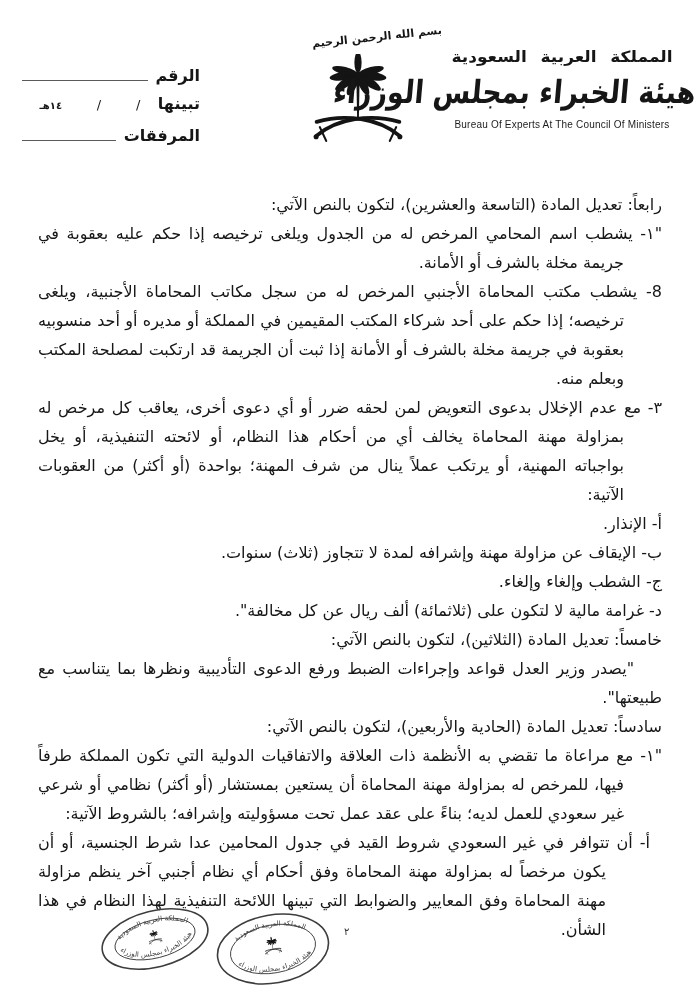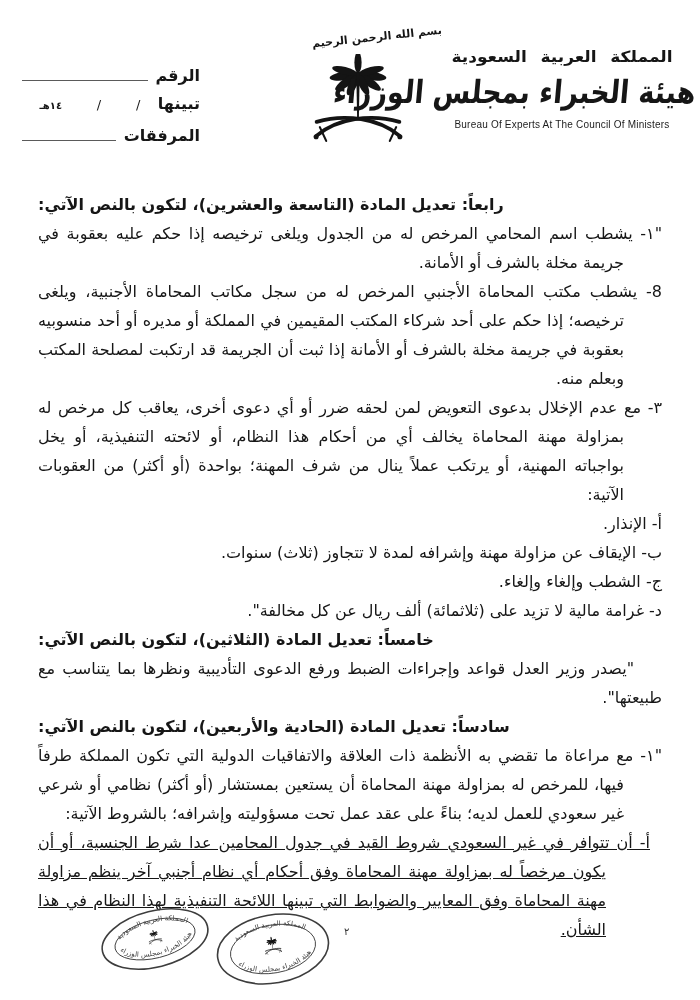--- a/index.html
+++ b/index.html
@@ -34,24 +34,24 @@
   .fline{flex:1;border-bottom:1.5px solid #5a5a5a;margin:0 8px 4px 2px;height:1em;}
   .date-vals{flex:1;display:flex;justify-content:space-around;align-items:baseline;margin-left:2px;}
   .slash{font-size:13px;}
   .hijri{font-size:10px;font-weight:bold;white-space:nowrap;}
   
   .doc-body{
     position:absolute;top:190px;right:38px;width:624px;
     direction:rtl;text-align:justify;font-size:16px;line-height:29px;
   }
   .doc-body p{margin:0;}
-  .h{font-weight:bold;text-align:left;}
+  .h{font-weight:normal;text-align:right;}
   .hang{padding-right:38px;text-indent:-38px;}
   .sub{margin-right:12px;padding-right:30px;text-indent:-30px;}
-  .subhang{padding-right:56px;text-indent:-44px;text-decoration:underline;}
+  .subhang{padding-right:56px;text-indent:-44px;}
   .firstindent{text-indent:28px;}
   
   .pagenum{position:absolute;left:344px;top:926px;font-size:10px;color:#333;}
   .stamps{position:absolute;left:70px;top:893px;width:270px;height:105px;}
   .so{fill:none;stroke:#3d3d3d;stroke-width:1.6;}
   .si{fill:none;stroke:#3d3d3d;stroke-width:.9;}
   .stxt{font-size:7px;fill:#3d3d3d;text-anchor:middle;font-family:"DejaVu Sans",sans-serif;}
   .defs-holder{position:absolute;width:0;height:0;}
 </style>
 </head>
@@ -117,21 +117,21 @@
   </div>
 
   <div class="doc-body">
     <p class="h">رابعاً: تعديل المادة (التاسعة والعشرين)، لتكون بالنص الآتي:</p>
     <p class="hang">"١- يشطب اسم المحامي المرخص له من الجدول ويلغى ترخيصه إذا حكم عليه بعقوبة في جريمة مخلة بالشرف أو الأمانة.</p>
     <p class="hang">8- يشطب مكتب المحاماة الأجنبي المرخص له من سجل مكاتب المحاماة الأجنبية، ويلغى ترخيصه؛ إذا حكم على أحد شركاء المكتب المقيمين في المملكة أو مديره أو أحد منسوبيه بعقوبة في جريمة مخلة بالشرف أو الأمانة إذا ثبت أن الجريمة قد ارتكبت لمصلحة المكتب وبعلم منه.</p>
     <p class="hang">٣- مع عدم الإخلال بدعوى التعويض لمن لحقه ضرر أو أي دعوى أخرى، يعاقب كل مرخص له بمزاولة مهنة المحاماة يخالف أي من أحكام هذا النظام، أو لائحته التنفيذية، أو يخل بواجباته المهنية، أو يرتكب عملاً ينال من شرف المهنة؛ بواحدة (أو أكثر) من العقوبات الآتية:</p>
     <p class="sub">أ- الإنذار.</p>
     <p class="sub">ب- الإيقاف عن مزاولة مهنة وإشرافه لمدة لا تتجاوز (ثلاث) سنوات.</p>
     <p class="sub">ج- الشطب وإلغاء وإلغاء.</p>
-    <p class="sub">د- غرامة مالية لا تزيد على (ثلاثمائة) ألف ريال عن كل مخالفة".</p>
+    <p class="sub">د- غرامة مالية لا لتكون على (ثلاثمائة) ألف ريال عن كل مخالفة".</p>
     <p class="h">خامساً: تعديل المادة (الثلاثين)، لتكون بالنص الآتي:</p>
     <p class="firstindent">"يصدر وزير العدل قواعد وإجراءات الضبط ورفع الدعوى التأديبية ونظرها بما يتناسب مع طبيعتها".</p>
     <p class="h">سادساً: تعديل المادة (الحادية والأربعين)، لتكون بالنص الآتي:</p>
     <p class="hang">"١- مع مراعاة ما تقضي به الأنظمة ذات العلاقة والاتفاقيات الدولية التي تكون المملكة طرفاً فيها، للمرخص له بمزاولة مهنة المحاماة أن يستعين بمستشار (أو أكثر) نظامي أو شرعي غير سعودي للعمل لديه؛ بناءً على عقد عمل تحت مسؤوليته وإشرافه؛ بالشروط الآتية:</p>
     <p class="subhang">أ- أن تتوافر في غير السعودي شروط القيد في جدول المحامين عدا شرط الجنسية، أو أن يكون مرخصاً له بمزاولة مهنة المحاماة وفق أحكام أي نظام أجنبي آخر ينظم مزاولة مهنة المحاماة وفق المعايير والضوابط التي تبينها اللائحة التنفيذية لهذا النظام في هذا الشأن.</p>
   </div>
 
   <div class="pagenum">٢</div>
 
   <svg class="stamps" viewBox="0 0 270 105">

